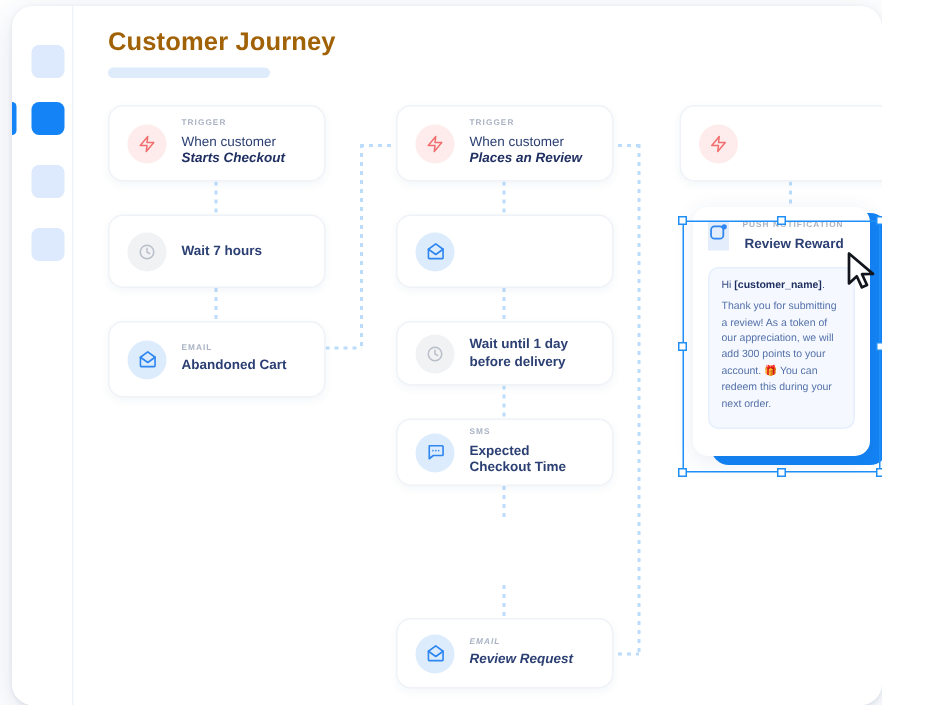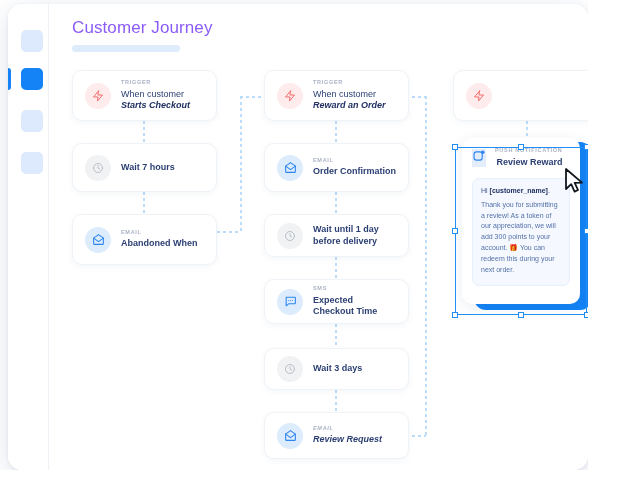--- a/index.html
+++ b/index.html
@@ -33,21 +33,21 @@
   .nav-item.active{background:#1383f5;}
   .nav-accent{
     position:absolute;left:0;width:3px;height:22px;border-radius:0 3px 3px 0;
     background:#1383f5;
   }
 
   .canvas{position:absolute;left:40px;top:0;right:0;bottom:0;overflow:hidden;}
 
   .page-title{
     position:absolute;left:24px;top:14px;
-    font-size:17px;font-weight:normal;color:#8b5cf6;letter-spacing:.1px;
+    font-size:17px;font-weight:bold;color:#a16207;letter-spacing:.1px;
   }
   .title-underline{
     position:absolute;left:24px;top:41px;width:108px;height:7px;border-radius:4px;
     background:#deebfb;
   }
 
   
   .conn{position:absolute;}
   .conn.v{
     width:2px;
@@ -199,46 +199,42 @@
 
       <div class="node" style="left:24px;top:210px;width:145px;height:51px;">
         <div class="ico mail">
           <svg width="13" height="13" viewBox="0 0 24 24" fill="none" stroke="#2e86f0" stroke-width="2" stroke-linecap="round" stroke-linejoin="round">
             <path d="M3 9.5 12 3l9 6.5V20a1 1 0 0 1-1 1H4a1 1 0 0 1-1-1V9.5Z"></path>
             <polyline points="3 9.5 12 16 21 9.5"></polyline>
           </svg>
         </div>
         <div class="txt">
           <div class="kicker">EMAIL</div>
-          <div class="label plain">Abandoned When</div>
+          <div class="label plain">Abandoned Cart</div>
         </div>
       </div>
 
       <div class="node" style="left:216px;top:66px;width:145px;height:51px;">
         <div class="ico trigger">
           <svg width="12" height="12" viewBox="0 0 24 24" fill="none" stroke="#f26d6d" stroke-width="2" stroke-linecap="round" stroke-linejoin="round">
             <polygon points="13 2 3 14 12 14 11 22 21 10 12 10 13 2"></polygon>
           </svg>
         </div>
         <div class="txt">
           <div class="kicker">TRIGGER</div>
-          <div class="label"><span>When customer </span><b>Reward an Order</b></div>
+          <div class="label"><span>When customer </span><b>Places an Review</b></div>
         </div>
       </div>
 
       <div class="node" style="left:216px;top:139px;width:145px;height:49px;">
         <div class="ico mail">
           <svg width="13" height="13" viewBox="0 0 24 24" fill="none" stroke="#2e86f0" stroke-width="2" stroke-linecap="round" stroke-linejoin="round">
             <path d="M3 9.5 12 3l9 6.5V20a1 1 0 0 1-1 1H4a1 1 0 0 1-1-1V9.5Z"></path>
             <polyline points="3 9.5 12 16 21 9.5"></polyline>
           </svg>
-        </div>
-        <div class="txt">
-          <div class="kicker">EMAIL</div>
-          <div class="label plain">Order Confirmation</div>
         </div>
       </div>
 
       <div class="node" style="left:216px;top:210px;width:145px;height:43px;">
         <div class="ico wait">
           <svg width="12" height="12" viewBox="0 0 24 24" fill="none" stroke="#b9bfc9" stroke-width="2" stroke-linecap="round" stroke-linejoin="round">
             <circle cx="12" cy="12" r="9"></circle>
               <polyline points="12 7 12 12 15.5 14"></polyline>
           </svg>
         </div>
@@ -255,31 +251,20 @@
             <circle cx="12" cy="10" r="1" fill="#2e86f0" stroke="none"></circle>
             <circle cx="15.5" cy="10" r="1" fill="#2e86f0" stroke="none"></circle>
           </svg>
         </div>
         <div class="txt">
           <div class="kicker">SMS</div>
           <div class="label plain">Expected Checkout Time</div>
         </div>
       </div>
 
-      <div class="node" style="left:216px;top:344px;width:145px;height:42px;">
-        <div class="ico wait">
-          <svg width="12" height="12" viewBox="0 0 24 24" fill="none" stroke="#b9bfc9" stroke-width="2" stroke-linecap="round" stroke-linejoin="round">
-            <circle cx="12" cy="12" r="9"></circle>
-              <polyline points="12 7 12 12 15.5 14"></polyline>
-          </svg>
-        </div>
-        <div class="txt">
-          <div class="label plain">Wait 3 days</div>
-        </div>
-      </div>
 
       <div class="node" style="left:216px;top:408px;width:145px;height:47px;font-style:italic;">
         <div class="ico mail">
           <svg width="13" height="13" viewBox="0 0 24 24" fill="none" stroke="#2e86f0" stroke-width="2" stroke-linecap="round" stroke-linejoin="round">
             <path d="M3 9.5 12 3l9 6.5V20a1 1 0 0 1-1 1H4a1 1 0 0 1-1-1V9.5Z"></path>
             <polyline points="3 9.5 12 16 21 9.5"></polyline>
           </svg>
         </div>
         <div class="txt">
           <div class="kicker">EMAIL</div>

